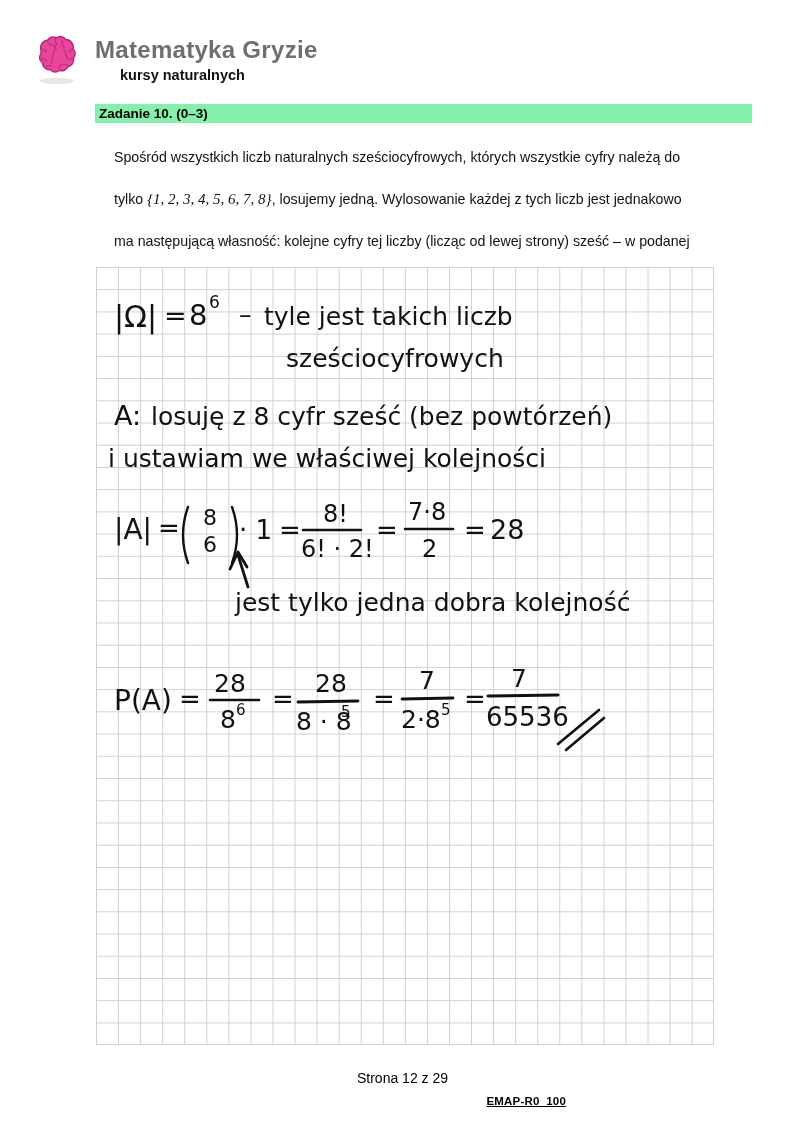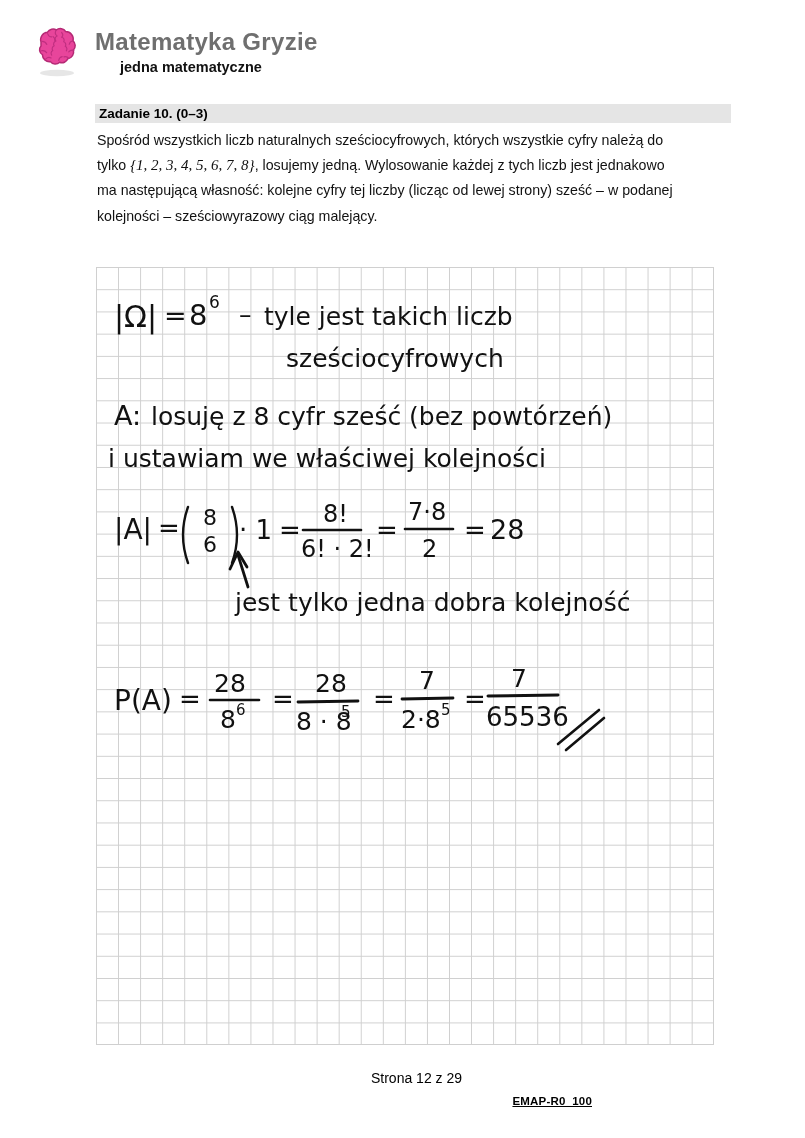--- a/index.html
+++ b/index.html
@@ -13,21 +13,21 @@
     position: relative;
     font-family: "Liberation Sans", sans-serif;
     color: #000;
     overflow: hidden;
   }
 
   
   #brand-header {
     position: absolute;
     left: 0;
-    top: 0;
+    top: 8px;
     width: 695px;
     height: 92px;
   }
   #brand-logo {
     position: absolute;
     left: 27px;
     top: 20px;
     width: 60px;
     height: 60px;
   }
@@ -52,41 +52,42 @@
     white-space: nowrap;
   }
 
   
   #task-heading-bar {
     position: absolute;
     left: 95px;
     top: 104px;
     width: 636px;
     height: 19px;
-    background: #e5e5e5;
+    background: #86efac;
+    padding-left: 21px;
   }
   #task-heading-label {
     position: absolute;
     left: 4px;
     top: 2px;
     font-size: 13.5px;
     font-weight: bold;
     color: #000;
     white-space: nowrap;
   }
   #task-body {
     position: absolute;
     left: 97px;
     top: 128px;
     width: 618px;
     font-size: 14.2px;
     line-height: 25.2px;
     color: #111;
   }
-  #task-body p { margin: 0; }
+  #task-body p { margin: 17px; }
   .mathset {
     font-family: "Liberation Serif", serif;
     font-size: 15px;
     font-style: italic;
   }
 
   
   #answer-grid {
     position: absolute;
     left: 96px;
@@ -117,25 +118,24 @@
 
   .hw {
     font-family: "DejaVu Sans", sans-serif;
     fill: #111;
     font-weight: 500;
   }
 
   
   #page-footer {
     position: absolute;
-    left: 14px;
+    left: 0;
     top: 1070px;
     width: 651px;
     height: 60px;
-    padding-left: 12px;
   }
   #footer-page-number {
     position: absolute;
     left: 0;
     top: 0;
     width: 805px;
     text-align: center;
     font-size: 14px;
     color: #000;
   }
@@ -169,21 +169,21 @@
         <path d="M46.2 20.8c-2.1.4-3.6 1.7-4 3.5"></path>
         <path d="M46.9 30.4c-2-.7-4 0-5.2 1.5"></path>
         <path d="M41.9 38.6c-1.2-1.7-3.2-2.3-5-1.7"></path>
         <path d="M31.7 40.4c.3-2 1.7-3.4 3.5-3.8"></path>
         <path d="M26 16.5c1.4 1 2 2.6 1.8 4.2"></path>
       </g>
     </svg>
   </div>
 
   <div id="brand-title">Matematyka Gryzie</div>
-  <div id="brand-subtitle">jedna matematyczne</div>
+  <div id="brand-subtitle">kursy naturalnych</div>
 </div>
 
 <div id="task-heading-bar">
   <span id="task-heading-label">Zadanie 10. (0–3)</span>
 </div>
 
 <div id="task-body">
   <p><span>Spośród wszystkich liczb naturalnych sześciocyfrowych, których wszystkie cyfry należą do</span></p>
   <p><span>tylko </span><span class="mathset">{1, 2, 3, 4, 5, 6, 7, 8}</span><span>, losujemy jedną. Wylosowanie każdej z tych liczb jest jednakowo</span></p>
   <p><span>ma następującą własność: kolejne cyfry tej liczby (licząc od lewej strony) sześć – w podanej</span></p>

